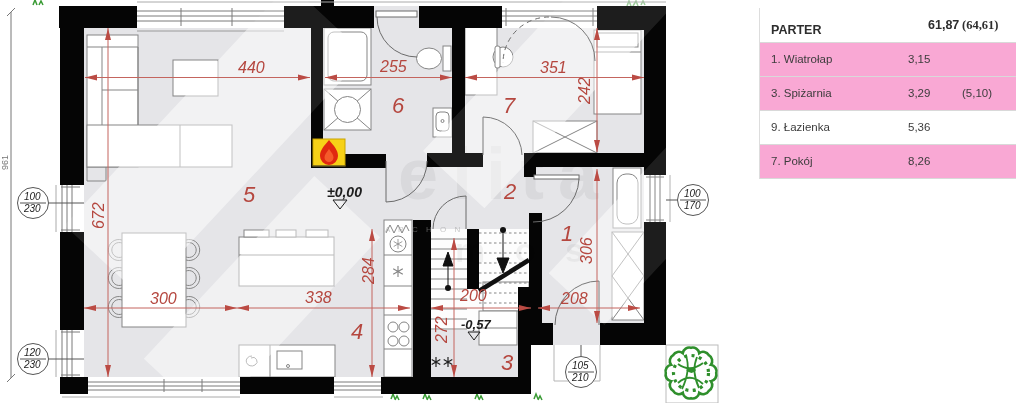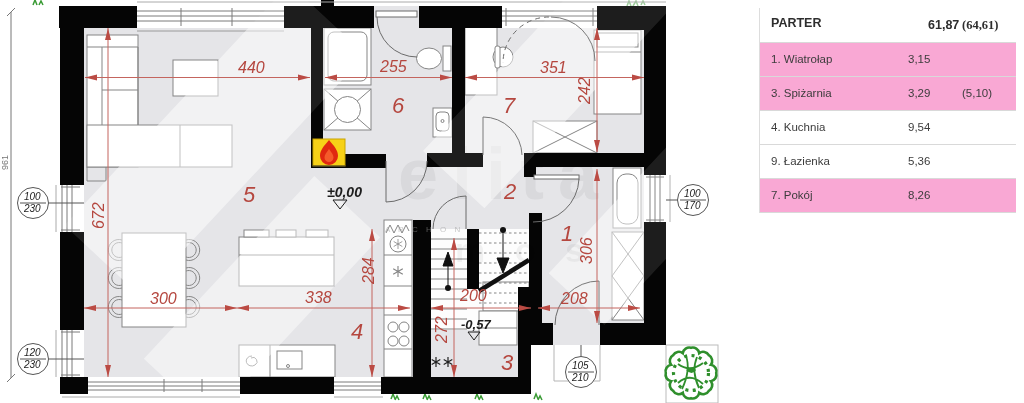--- a/index.html
+++ b/index.html
@@ -5,21 +5,21 @@
   html,body{margin:0;padding:0;background:#fff;}
   #page{position:relative;width:1024px;height:403px;background:#fff;overflow:hidden;
         font-family:"Liberation Sans", sans-serif;}
   #plan{position:absolute;left:0;top:0;}
   #legend{position:absolute;left:759px;top:8px;width:256px;border-left:1px solid #ddd;}
   .row{position:relative;height:33px;border-bottom:1px solid #d9d9d9;font-size:11.5px;color:#3c3c3c;}
   .row .nm{position:absolute;left:11px;top:10px;}
   .row .v1{position:absolute;left:148px;top:10px;}
   .row .v2{position:absolute;left:202px;top:10px;}
   .row.hd{height:34px;font-weight:bold;font-size:12.5px;color:#2e2e2e;}
-  .row.hd .nm{top:8px;}
+  .row.hd .nm{top:15px;}
   .row.hd .v1{top:10px;margin-left:20px;}
   .row.hd .v2{top:10px;font-family:Liberation Serif, serif;}
   .row.alt{background:#f9a8d4;}
 </style>
 </head>
 <body>
 <div id="page">
 
 <svg id="plan" width="770" height="403" viewBox="0 0 770 403" xmlns="http://www.w3.org/2000/svg">
 
@@ -501,24 +501,20 @@
         <span class="v1">3,15</span>
       </div>
 
 
   <div class="row alt">
         <span class="nm">3. Spiżarnia</span>
         <span class="v1">3,29</span>
         <span class="v2">(5,10)</span>
       </div>
 
-  <div class="row">
-        <span class="nm">4. Kuchnia</span>
-        <span class="v1">9,54</span>
-      </div>
 
 
   <div class="row">
         <span class="nm">9. Łazienka</span>
         <span class="v1">5,36</span>
       </div>
 
   <div class="row alt">
         <span class="nm">7. Pokój</span>
         <span class="v1">8,26</span>

